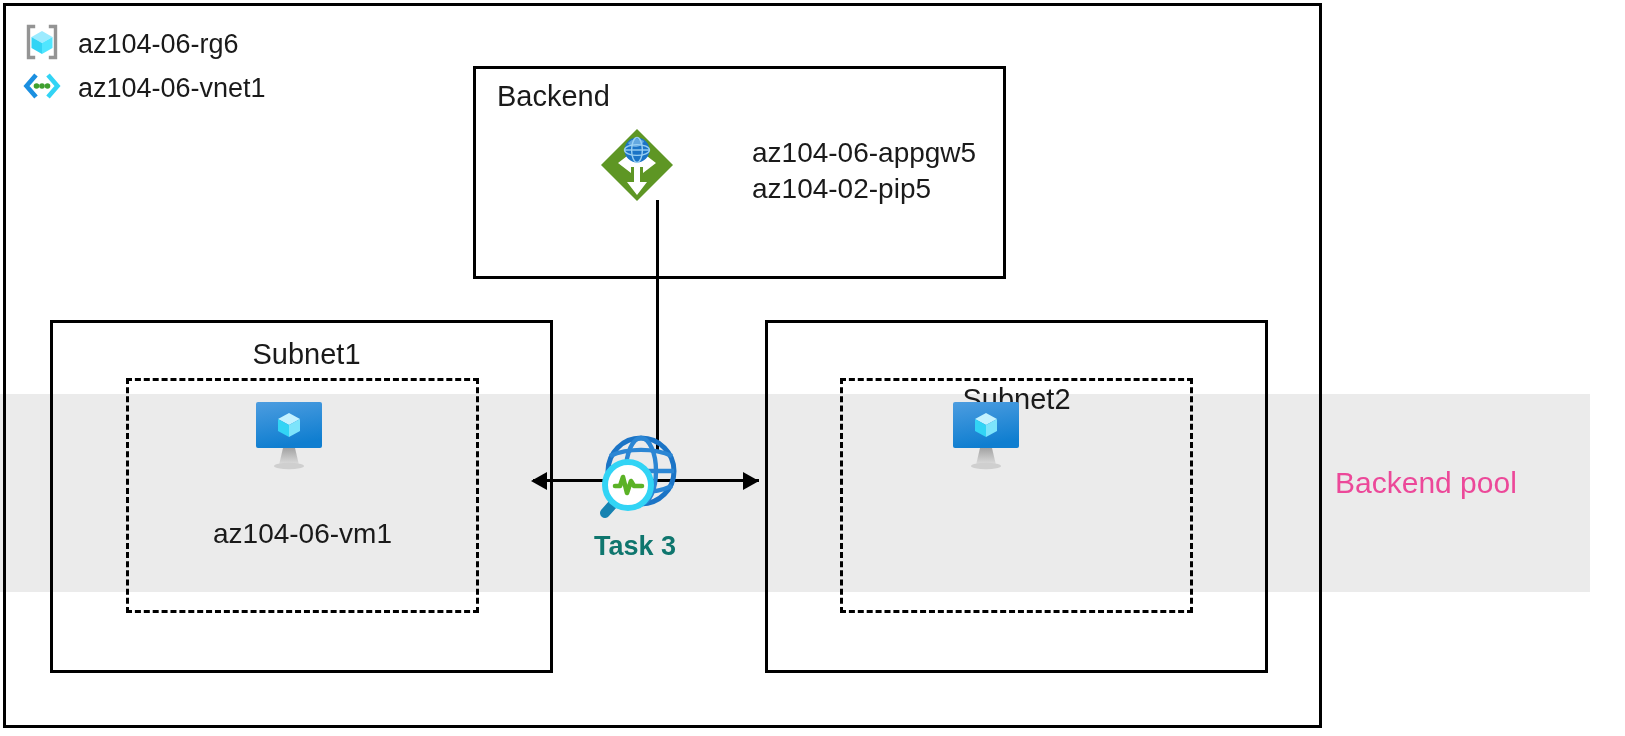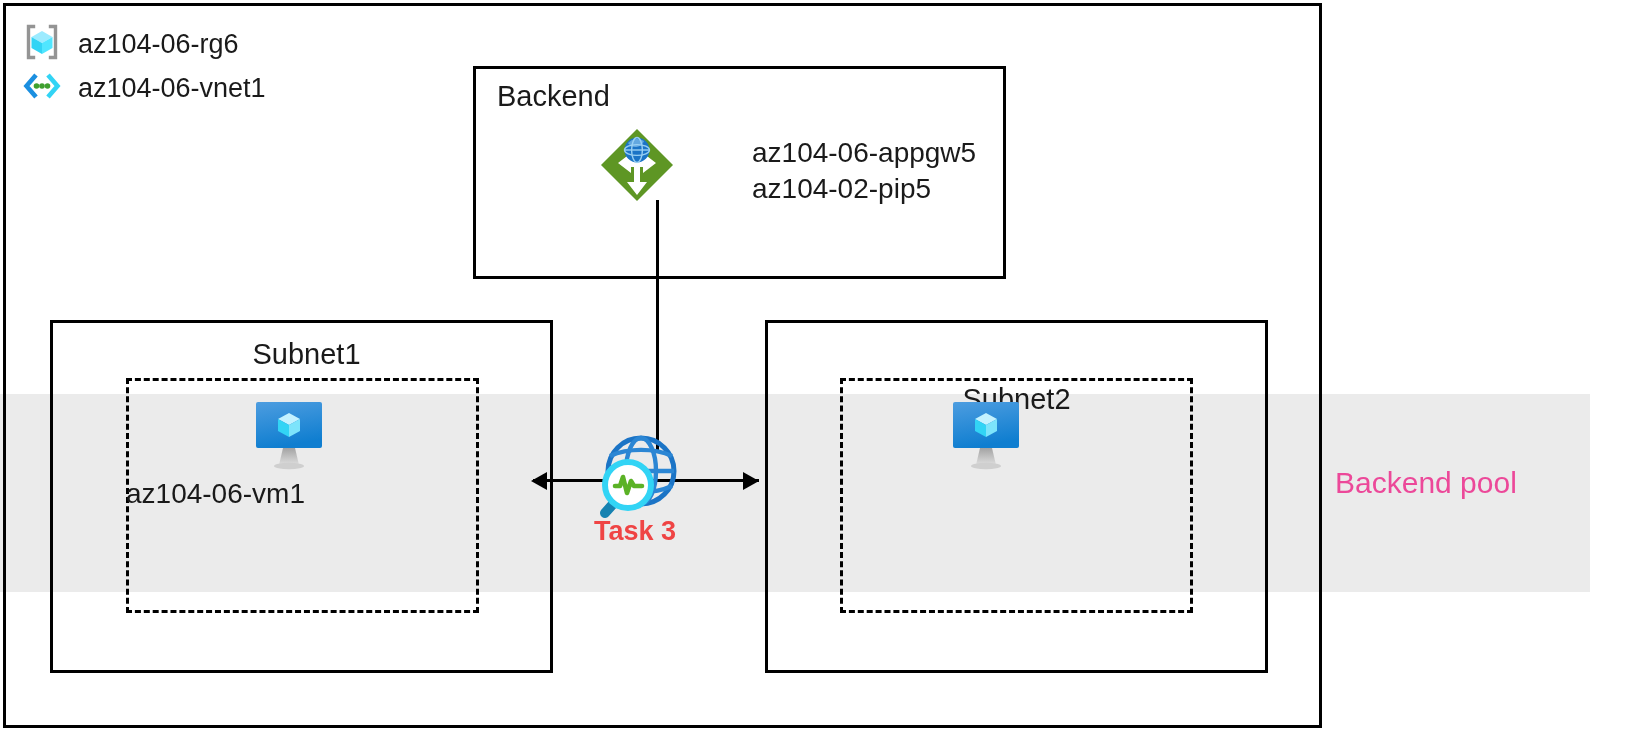--- a/index.html
+++ b/index.html
@@ -106,36 +106,36 @@
 
   
   .node-label {
     font-size: 28px;
     color: #1a1a1a;
     line-height: 1.28;
     white-space: nowrap;
   }
   .gw-label { left: 752px; top: 135px; }
   .vm1-label {
-    left: 126px; top: 476px;
+    left: 126px; top: 516px;
     width: 353px;
-    text-align: left;
+    text-align: center;
   }
   .vm2-label {
     left: 840px; top: 492px;
     width: 353px;
     text-align: center;
   }
   .task-label {
-    left: 555px; top: 516px;
+    left: 555px; top: 531px;
     width: 160px;
     text-align: center;
     font-size: 27px;
     font-weight: bold;
-    color: #ef4444;
+    color: #0f766e;
     white-space: nowrap;
   }
 
   
   .v-line {
     left: 656px; top: 200px;
     width: 3px; height: 250px;
     background: #000000;
   }
   .h-line {

